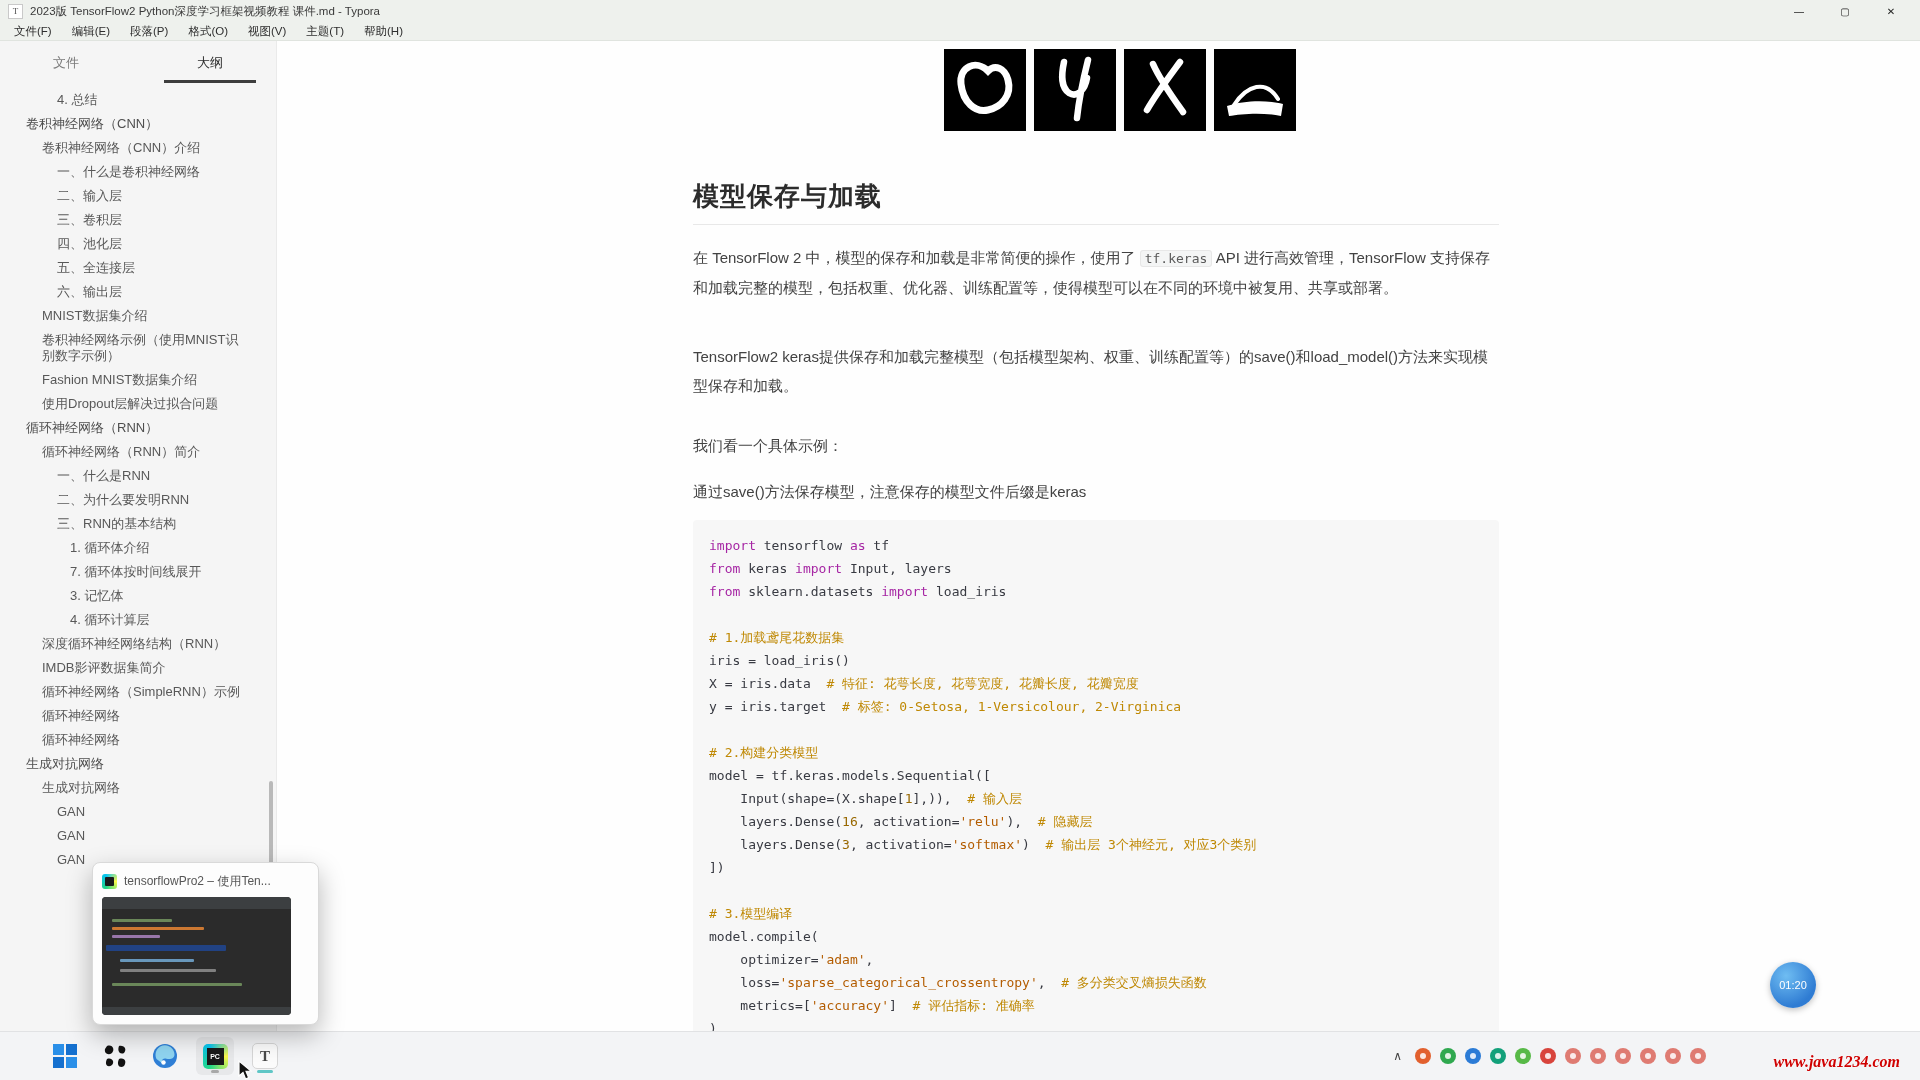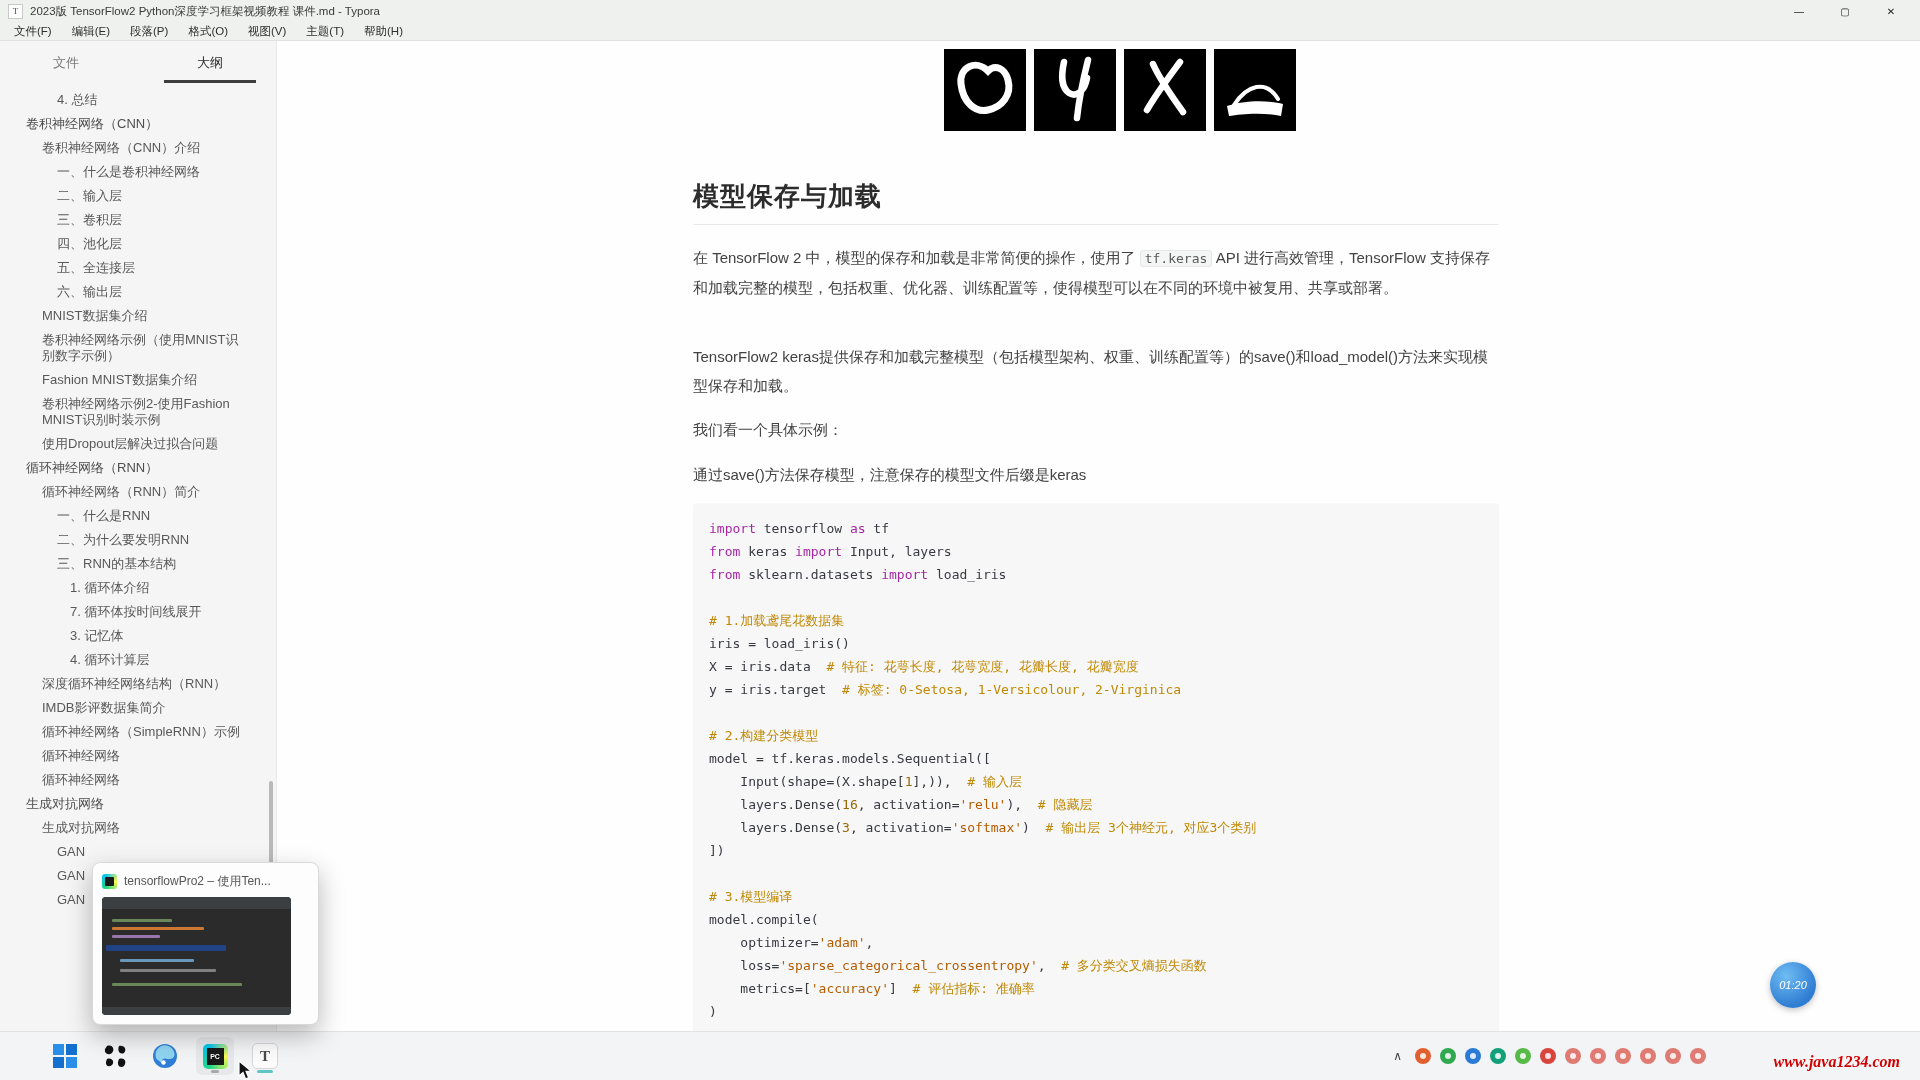--- a/index.html
+++ b/index.html
@@ -32,21 +32,21 @@
   .main{flex:1;position:relative;background:#fefefe;overflow:hidden;}
   .doc{position:absolute;left:416px;width:806px;top:0;}
   
   .mnist-row{display:flex;gap:8px;margin:8px 0 0 251px;}
   .mnist{width:82px;height:82px;background:#000;flex:none;}
   .doc-title{margin:48px 0 0;font-size:26px;font-weight:bold;color:#2c2c2c;
              padding-bottom:10px;border-bottom:1px solid #e8e8e8;letter-spacing:1px;}
   .para{font-size:15px;line-height:29px;color:#424242;margin:0;}
   .p1{margin-top:18px;}
   .p2{margin-top:40px;}
-  .p3{margin-top:15px;}
+  .p3{margin-top:32px;font-family:Liberation Serif, serif;}
   .p4{margin-top:16px;}
   .inline-code{font-family:"DejaVu Sans Mono",monospace;font-size:13px;background:#f4f5f5;
                border:1px solid #e7e7e7;border-radius:3px;padding:0 4px;color:#5a5a5a;}
   .code-block{margin-top:14px;background:#f7f7f7;border-radius:4px;padding:14px 16px;
               font-family:"DejaVu Sans Mono",monospace;font-size:13px;line-height:23px;color:#383a42;white-space:pre;}
   .c-kw{color:#a626a4;}
   .c-pl{color:#383a42;}
   .c-cm{color:#bf8803;}
   .c-st{color:#b35c00;}
   .c-num{color:#986801;}
@@ -56,21 +56,21 @@
   .popup-head{display:flex;align-items:center;gap:7px;font-size:12px;color:#565656;height:18px;overflow:hidden;white-space:nowrap;}
   .pyc-mini{width:15px;height:15px;border-radius:3px;flex:none;
             background:conic-gradient(from 210deg,#21d789,#07c3f2,#fcf84a,#21d789);position:relative;}
   .pyc-mini:after{content:"";position:absolute;inset:3px;background:#1a1a1a;border-radius:1px;}
   .popup-thumb{margin-top:7px;width:189px;height:118px;background:#2b2b2b;border-radius:4px;position:relative;overflow:hidden;}
   .thumb-top{position:absolute;top:0;left:0;right:0;height:12px;background:#3c3f41;}
   .tline{position:absolute;height:3px;border-radius:1px;}
   
   .float-badge{position:absolute;left:1770px;top:962px;width:46px;height:46px;border-radius:50%;
                background:radial-gradient(circle at 35% 30%,#6fbdf2,#2f7cd3 70%);display:flex;align-items:center;
-               justify-content:center;color:#fff;font-size:11px;z-index:25;cursor:pointer;box-shadow:0 2px 6px rgba(0,0,0,.25);font-style:italic;}
+               justify-content:center;color:#fff;font-size:11px;z-index:25;cursor:pointer;box-shadow:0 2px 6px rgba(0,0,0,.25);}
   
   .taskbar{position:absolute;left:0;right:0;bottom:0;height:48px;background:#f3f4f6;border-top:1px solid #e1e2e4;z-index:20;}
   .tb-apps{position:absolute;left:46px;top:0;bottom:0;display:flex;align-items:center;gap:12px;}
   .tb-app{width:38px;height:38px;border-radius:6px;display:flex;align-items:center;justify-content:center;
           position:relative;cursor:pointer;}
   .tb-app.hovered{background:#e7e8ea;}
   .run-bar{position:absolute;bottom:2px;left:50%;transform:translateX(-50%);height:3px;border-radius:2px;}
   .tray{position:absolute;right:214px;top:0;bottom:0;display:flex;align-items:center;gap:9px;}
   .tray-chevron{font-size:12px;color:#444;padding:0 4px;cursor:pointer;}
   .tray-dot{width:16px;height:16px;border-radius:50%;flex:none;cursor:pointer;position:relative;}
@@ -113,21 +113,20 @@
         <div class="o-item lvl1">卷积神经网络（CNN）介绍</div>
         <div class="o-item lvl2">一、什么是卷积神经网络</div>
         <div class="o-item lvl2">二、输入层</div>
         <div class="o-item lvl2">三、卷积层</div>
         <div class="o-item lvl2">四、池化层</div>
         <div class="o-item lvl2">五、全连接层</div>
         <div class="o-item lvl2">六、输出层</div>
         <div class="o-item lvl1">MNIST数据集介绍</div>
         <div class="o-item lvl1">卷积神经网络示例（使用MNIST识别数字示例）</div>
         <div class="o-item lvl1">Fashion MNIST数据集介绍</div>
-        <div class="o-item lvl1">卷积神经网络示例2-使用Fashion MNIST识别时装示例</div>
         <div class="o-item lvl1">使用Dropout层解决过拟合问题</div>
         <div class="o-item lvl0">循环神经网络（RNN）</div>
         <div class="o-item lvl1">循环神经网络（RNN）简介</div>
         <div class="o-item lvl2">一、什么是RNN</div>
         <div class="o-item lvl2">二、为什么要发明RNN</div>
         <div class="o-item lvl2">三、RNN的基本结构</div>
         <div class="o-item lvl3">1. 循环体介绍</div>
         <div class="o-item lvl3">7. 循环体按时间线展开</div>
         <div class="o-item lvl3">3. 记忆体</div>
         <div class="o-item lvl3">4. 循环计算层</div>

